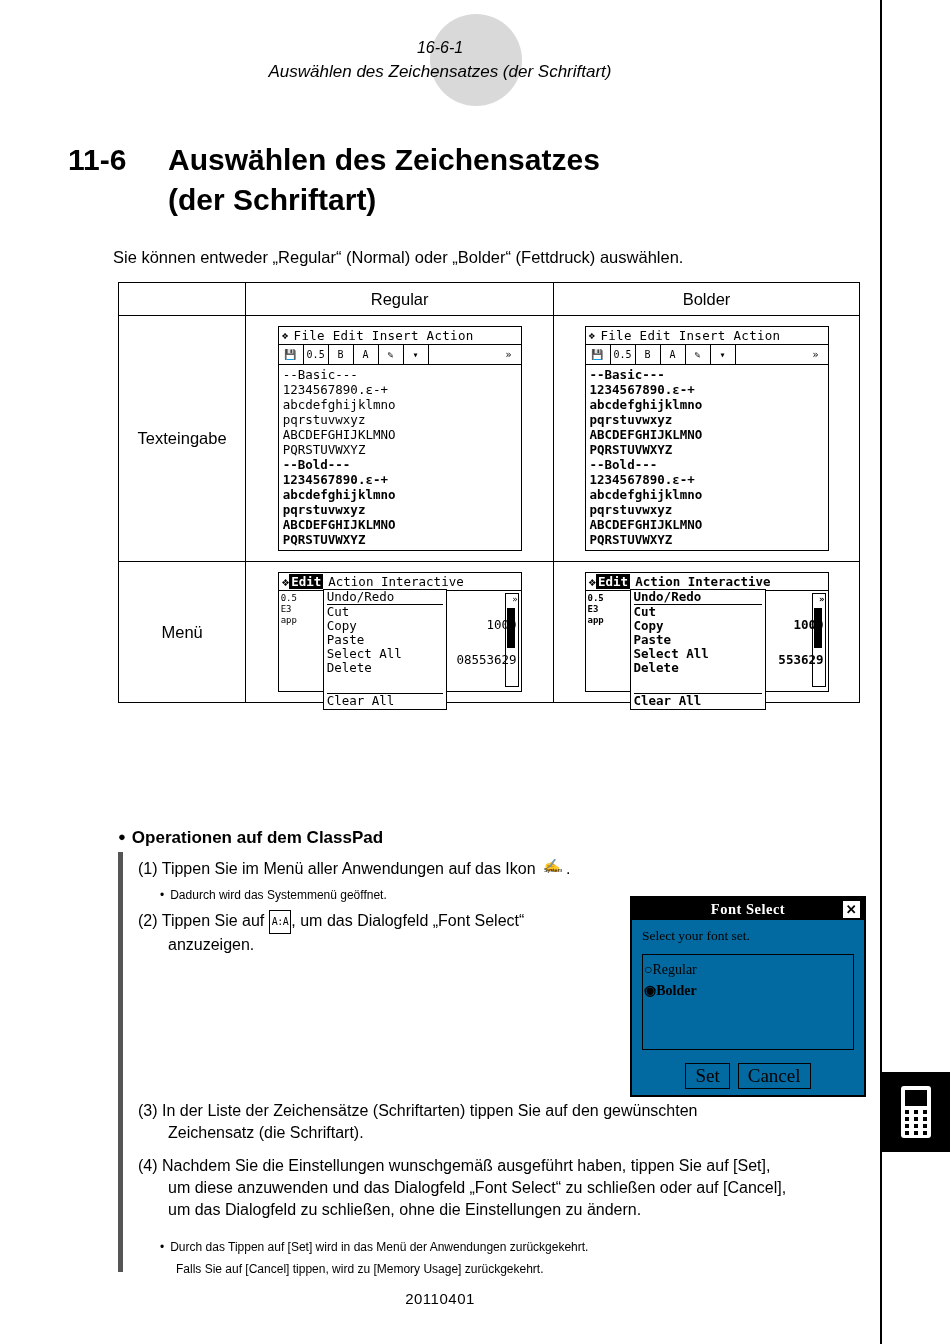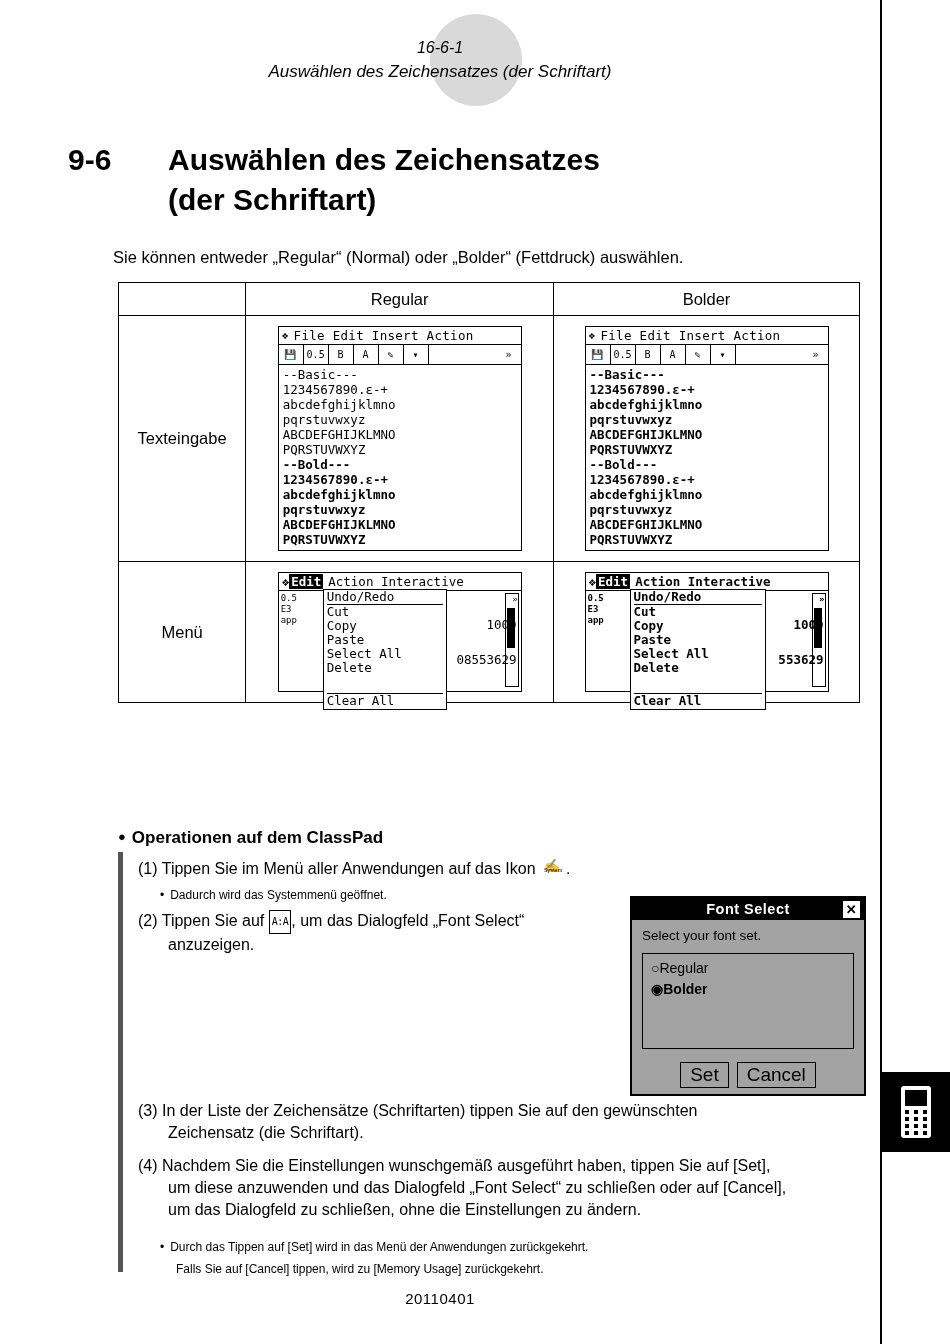--- a/index.html
+++ b/index.html
@@ -68,26 +68,26 @@
   .op-head .dot{font-size:13px;vertical-align:2px;margin-right:6px;}
 
   
   .steps-rule{position:absolute;left:118px;top:852px;width:5px;height:420px;background:#555;}
 
   .step{position:absolute;font-size:16px;line-height:22px;}
   .sub{font-size:12px;line-height:22px;}
   .sub .d{margin-right:6px;}
 
   
-  .dlg{position:absolute;left:630px;top:896px;width:232px;border:2px solid #000;background:#a3a3a3;font-family:Liberation Sans, sans-serif;}
+  .dlg{position:absolute;left:630px;top:896px;width:232px;border:2px solid #000;background:#0369a1;font-family:Liberation Serif, serif;}
   .dlg-title{background:#000;color:#fff;height:22px;display:flex;align-items:center;justify-content:center;position:relative;font-size:14.5px;font-weight:bold;letter-spacing:0.5px;}
   .dlg-close{position:absolute;right:3px;top:2px;width:17px;height:17px;background:#fff;color:#000;font-size:13px;line-height:17px;text-align:center;font-weight:bold;border:1px solid #000;}
   .dlg-body{padding:8px 10px 8px 10px;}
   .dlg-prompt{font-size:13.5px;margin-bottom:10px;}
-  .dlg-list{border:1.5px solid #000;height:86px;padding:4px 8px;font-size:14px;line-height:21px;}
+  .dlg-list{border:1.5px solid #000;height:86px;padding:4px 1px;font-size:14px;line-height:21px;}
   .dlg-list .bolder{font-weight:bold;}
   .dlg-btns{display:flex;justify-content:center;gap:8px;padding:5px 0 6px 0;}
   .dlg-btn{border:1.5px solid #000;font-size:19px;padding:1px 9px;}
 
   
   .corner{position:absolute;right:0;top:1072px;width:68px;height:80px;background:#000;}
   .corner .phone{position:absolute;left:19px;top:14px;width:30px;height:52px;background:#fff;border-radius:3px;}
   .corner .scr{position:absolute;left:23px;top:18px;width:22px;height:16px;background:#000;}
   .corner .keyrows{position:absolute;left:23px;top:38px;width:22px;height:24px;}
   .corner .kr{position:absolute;left:0;width:22px;height:4px;
@@ -107,21 +107,21 @@
 
   <div class="right-rule"></div>
 
   <div class="hdr-circle"></div>
   <div class="hdr-text">
     <div class="hdr-l1">16-6-1</div>
     <div class="hdr-l2">Auswählen des Zeichensatzes (der Schriftart)</div>
   </div>
 
   <div class="title">
-    <span class="num">9-6</span><span>Auswählen des Zeichensatzes</span>
+    <span class="num">11-6</span><span>Auswählen des Zeichensatzes</span>
     <span class="l2">(der Schriftart)</span>
   </div>
 
   <div class="intro">Sie können entweder „Regular“ (Normal) oder „Bolder“ (Fettdruck) auswählen.</div>
 
   <table class="tbl">
     <tbody>
         <tr class="th-row">
       <td class="col1"></td>
       <td class="col2">Regular</td>

